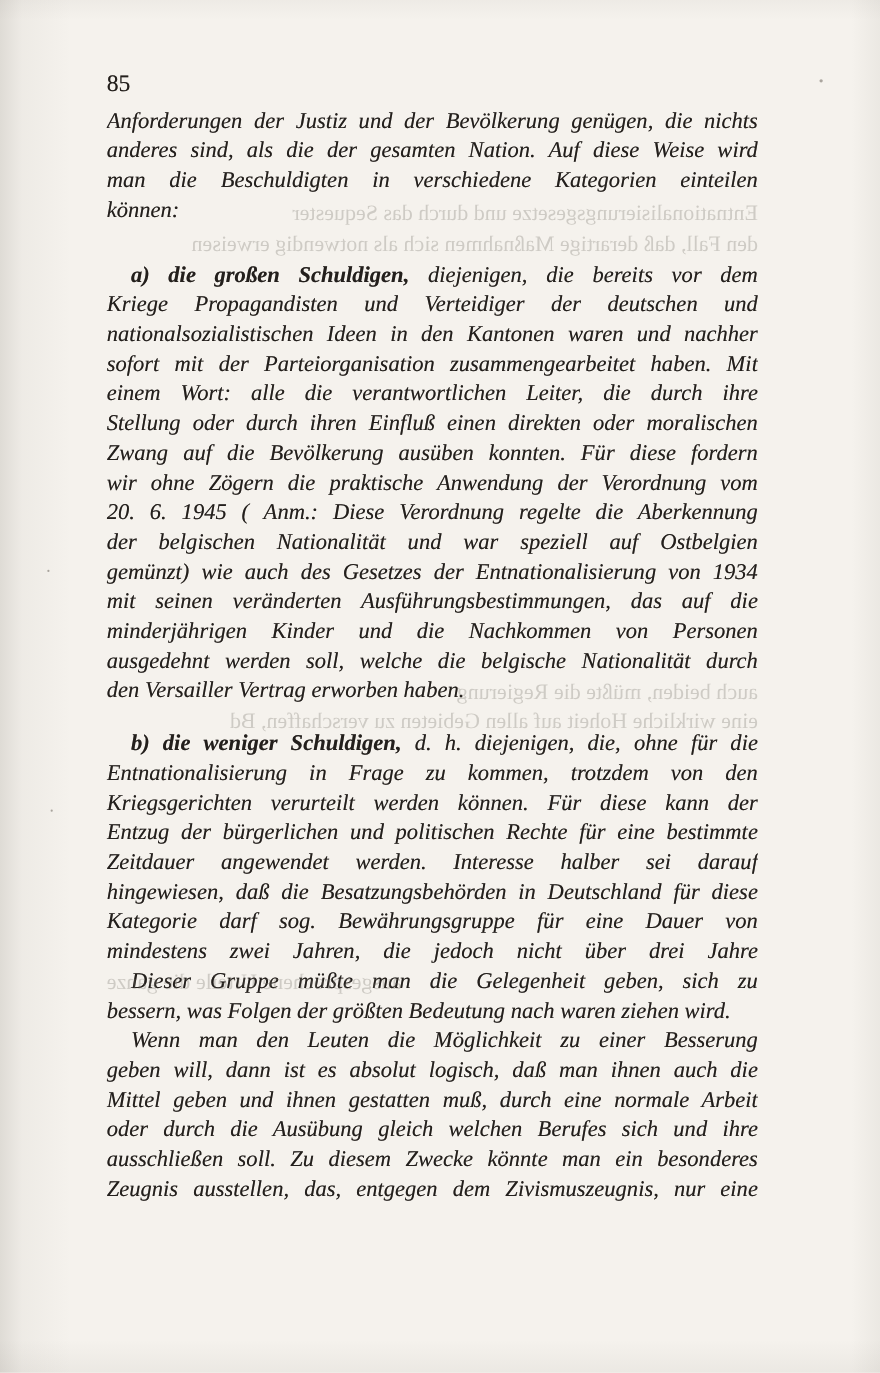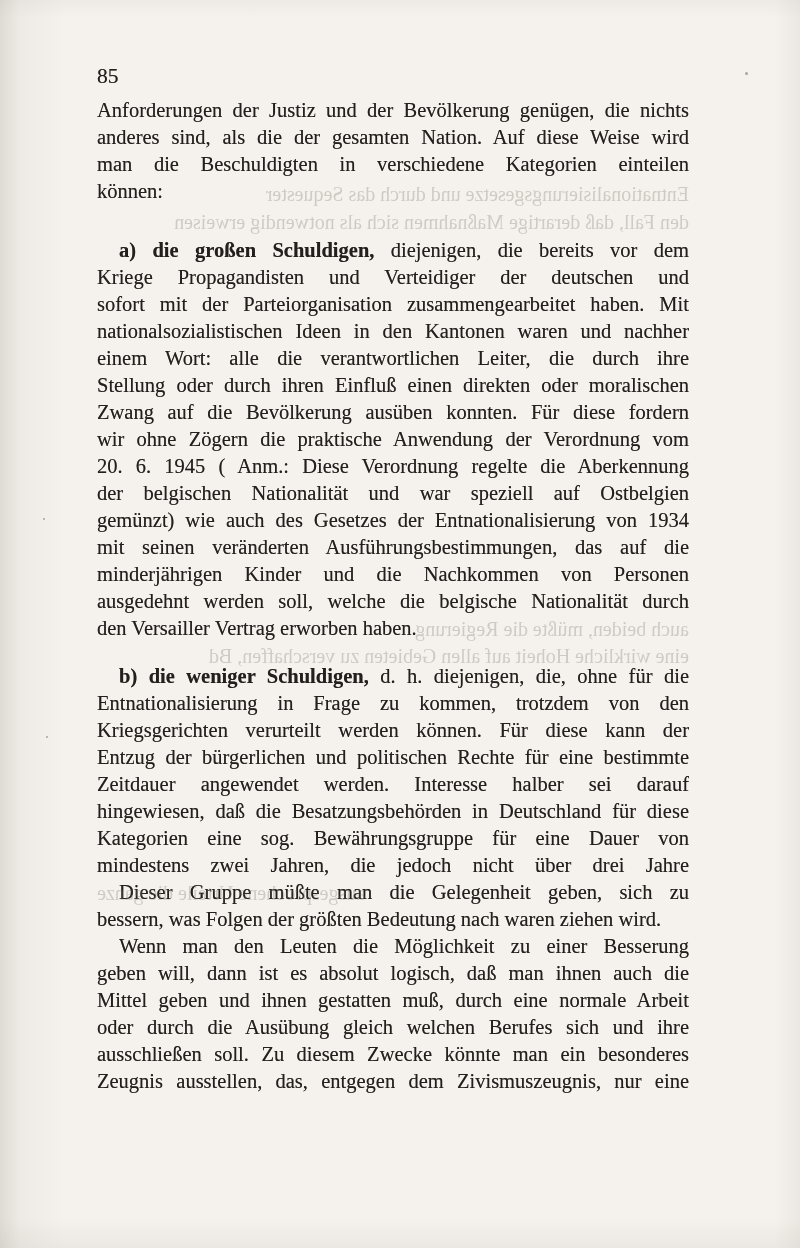--- a/index.html
+++ b/index.html
@@ -25,21 +25,21 @@
     text-shadow: 0 0 0.6px rgba(35,31,28,0.55);
   }
   .page-number {
     height: 27px; margin-bottom: 7px;
     font-size: 21.5px; padding-right: 3px;
   }
   .para { margin: 0; }
   .line {
     height: 27px; overflow: hidden;
     text-align: justify; text-align-last: justify;
-    white-space: normal; hyphens: none;
+    white-space: normal; hyphens: none; font-style: italic;
   }
   .line.last { text-align-last: left; }
   .line.indent { text-indent: 22px; }
   .line b { font-weight: bold; }
   .ghost-line {
     position: absolute; left: 97px; width: 592px; height: 27px;
     transform: scaleX(-1);
     color: #77736a; opacity: 0.30;
     filter: blur(0.6px);
     font-size: 20px; line-height: 27px;
@@ -62,42 +62,42 @@
     <div id="paras">
         <div class="para">
           <div class="line">Anforderungen der Justiz und der Bevölkerung genügen, die nichts</div>
           <div class="line">anderes sind, als die der gesamten Nation. Auf diese Weise wird</div>
           <div class="line">man die Beschuldigten in verschiedene Kategorien einteilen</div>
           <div class="line last">können:</div>
         </div>
         <div class="para" style="margin-top: 32px;">
           <div class="line indent"><b>a) die großen Schuldigen,</b> diejenigen, die bereits vor dem</div>
           <div class="line">Kriege Propagandisten und Verteidiger der deutschen und</div>
+          <div class="line">nationalsozialistischen Ideen in den Kantonen waren und nachher</div>
           <div class="line">sofort mit der Parteiorganisation zusammengearbeitet haben. Mit</div>
-          <div class="line">nationalsozialistischen Ideen in den Kantonen waren und nachher</div>
           <div class="line">einem Wort: alle die verantwortlichen Leiter, die durch ihre</div>
           <div class="line">Stellung oder durch ihren Einfluß einen direkten oder moralischen</div>
           <div class="line">Zwang auf die Bevölkerung ausüben konnten. Für diese fordern</div>
           <div class="line">wir ohne Zögern die praktische Anwendung der Verordnung vom</div>
           <div class="line">20. 6. 1945 ( Anm.: Diese Verordnung regelte die Aberkennung</div>
           <div class="line">der belgischen Nationalität und war speziell auf Ostbelgien</div>
           <div class="line">gemünzt) wie auch des Gesetzes der Entnationalisierung von 1934</div>
           <div class="line">mit seinen veränderten Ausführungsbestimmungen, das auf die</div>
           <div class="line">minderjährigen Kinder und die Nachkommen von Personen</div>
           <div class="line">ausgedehnt werden soll, welche die belgische Nationalität durch</div>
           <div class="line last">den Versailler Vertrag erworben haben.</div>
         </div>
         <div class="para" style="margin-top: 21px;">
           <div class="line indent"><b>b) die weniger Schuldigen,</b> d. h. diejenigen, die, ohne für die</div>
           <div class="line">Entnationalisierung in Frage zu kommen, trotzdem von den</div>
           <div class="line">Kriegsgerichten verurteilt werden können. Für diese kann der</div>
           <div class="line">Entzug der bürgerlichen und politischen Rechte für eine bestimmte</div>
           <div class="line">Zeitdauer angewendet werden. Interesse halber sei darauf</div>
           <div class="line">hingewiesen, daß die Besatzungsbehörden in Deutschland für diese</div>
-          <div class="line">Kategorien eine sog. Bewährungsgruppe für eine Dauer von</div>
+          <div class="line">Kategorie darf sog. Bewährungsgruppe für eine Dauer von</div>
           <div class="line">mindestens zwei Jahren, die jedoch nicht über drei Jahre</div>
         </div>
         <div class="para">
           <div class="line indent">Dieser Gruppe müßte man die Gelegenheit geben, sich zu</div>
           <div class="line last">bessern, was Folgen der größten Bedeutung nach waren ziehen wird.</div>
         </div>
         <div class="para">
           <div class="line indent">Wenn man den Leuten die Möglichkeit zu einer Besserung</div>
           <div class="line">geben will, dann ist es absolut logisch, daß man ihnen auch die</div>
           <div class="line">Mittel geben und ihnen gestatten muß, durch eine normale Arbeit</div>

